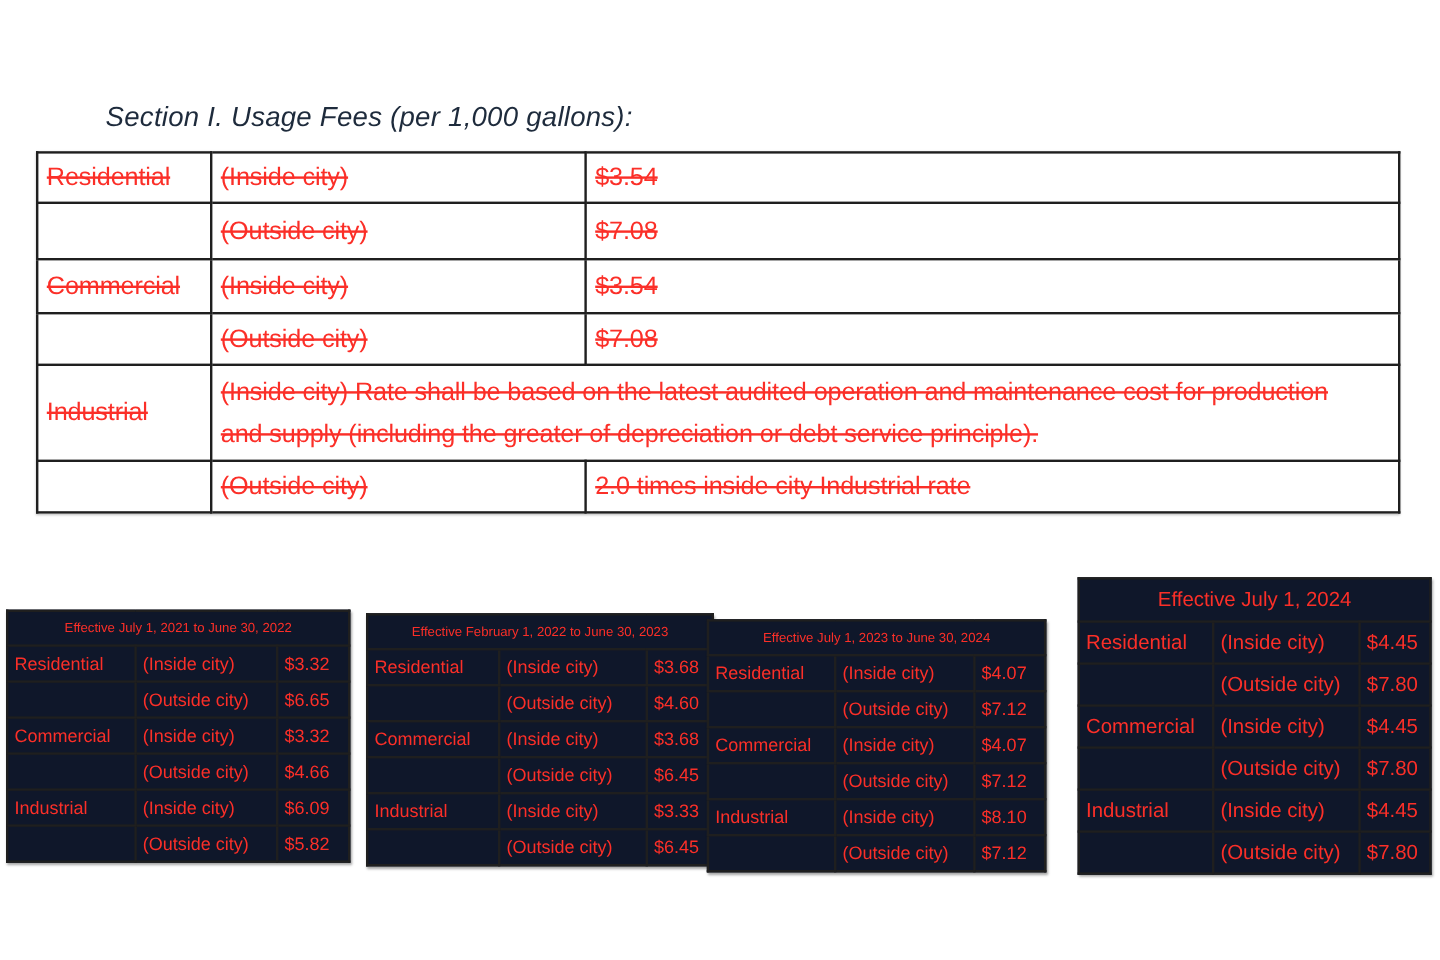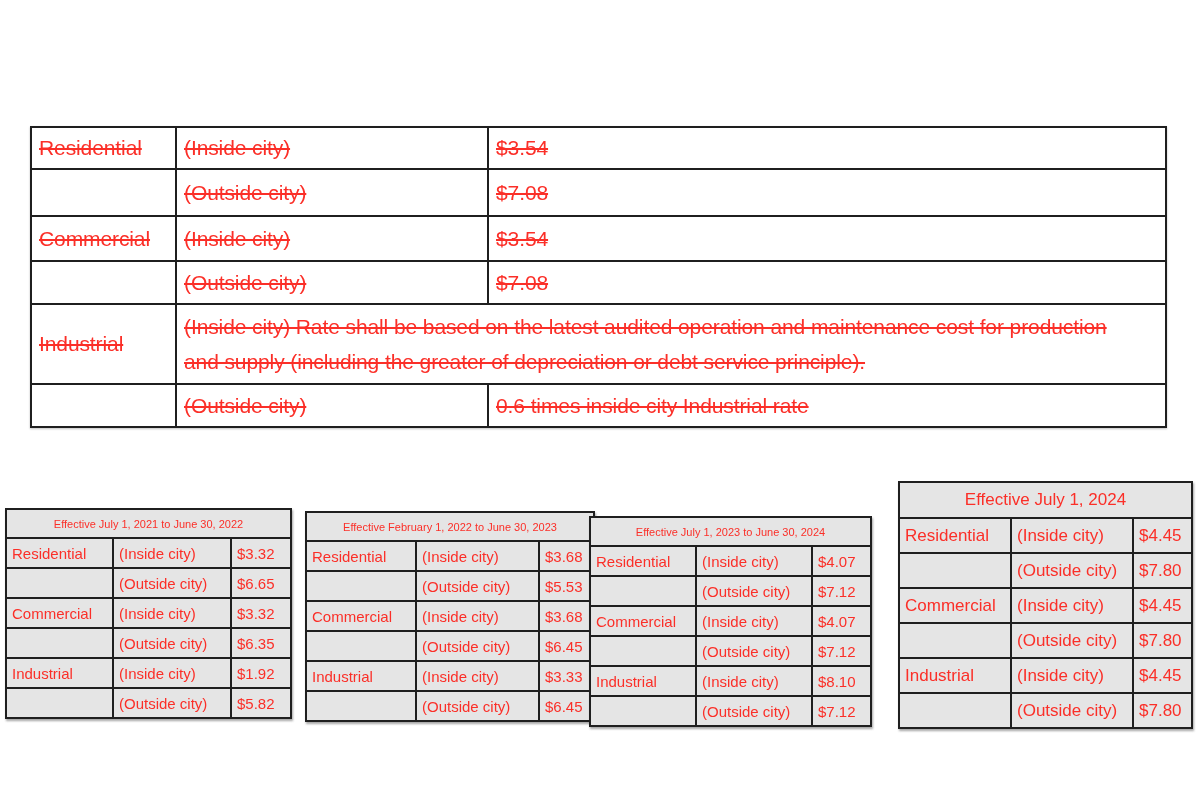--- a/index.html
+++ b/index.html
@@ -33,21 +33,21 @@
   }
   .main-table tr:nth-child(1) td{height:40px;}
   .main-table tr:nth-child(2) td{height:45px;}
   .main-table tr:nth-child(3) td{height:43px;}
   .main-table tr:nth-child(4) td{height:41px;}
   .main-table tr:nth-child(5) td{height:78px;}
   .main-table tr:nth-child(6) td{height:41px;}
   .main-table td[colspan]{line-height:35px;padding-right:50px;}
   
   .rate-table{
-    position:absolute;border-collapse:collapse;table-layout:fixed;background:#e5e5e5;
+    position:absolute;border-collapse:collapse;table-layout:fixed;background:#0f172a;
     box-shadow:1px 2px 2px rgba(60,60,60,.45);
   }
   .rate-table th,.rate-table td{
     border:2px solid var(--border,#1f1f1f);
     color:var(--red,#fb2f28);font-weight:normal;
     vertical-align:middle;overflow:hidden;
   }
   .rate-table th{text-align:center;padding:0 2px;white-space:nowrap;}
   .rate-table td{text-align:left;padding:0 2px 0 5px;white-space:nowrap;}
   .rt1{left:5px;top:508px;}
@@ -61,20 +61,21 @@
   .rt1 th,.rt2 th,.rt3 th{height:27px;font-size:11px;}
   .rt1 td,.rt2 td,.rt3 td{height:28px;font-size:15px;}
   .rt4 th{height:34px;font-size:17px;}
   .rt4 td{height:33px;font-size:17px;}
 </style>
 </head>
 <body>
 
 <div class="canvas" id="canvas">
 
+  <div class="doc-title">Section I. Usage Fees (per 1,000 gallons):</div>
 
   <table class="main-table" id="main-table">
     <colgroup>
         <col>
         <col>
         <col>
       </colgroup>
     <tbody>
         <tr>
           <td>Residential</td>
@@ -96,21 +97,21 @@
           <td>(Outside city)</td>
           <td>$7.08</td>
         </tr>
         <tr>
           <td>Industrial</td>
           <td colspan="2">(Inside city) Rate shall be based on the latest audited operation and maintenance cost for production and supply (including the greater of depreciation or debt service principle).</td>
         </tr>
         <tr>
           <td></td>
           <td>(Outside city)</td>
-          <td>0.6 times inside city Industrial rate</td>
+          <td>2.0 times inside city Industrial rate</td>
         </tr>
       </tbody>
   </table>
 
 <table class="rate-table rt1">
       <colgroup>
         <col>
         <col>
         <col>
       </colgroup>
@@ -131,26 +132,26 @@
           <td>$6.65</td>
         </tr>
         <tr>
           <td>Commercial</td>
           <td>(Inside city)</td>
           <td>$3.32</td>
         </tr>
         <tr>
           <td></td>
           <td>(Outside city)</td>
-          <td>$6.35</td>
-        </tr>
-        <tr>
-          <td>Industrial</td>
-          <td>(Inside city)</td>
-          <td>$1.92</td>
+          <td>$4.66</td>
+        </tr>
+        <tr>
+          <td>Industrial</td>
+          <td>(Inside city)</td>
+          <td>$6.09</td>
         </tr>
         <tr>
           <td></td>
           <td>(Outside city)</td>
           <td>$5.82</td>
         </tr>
       </tbody>
     </table>
     <table class="rate-table rt2">
       <colgroup>
@@ -165,21 +166,21 @@
       </thead>
       <tbody>
         <tr>
           <td>Residential</td>
           <td>(Inside city)</td>
           <td>$3.68</td>
         </tr>
         <tr>
           <td></td>
           <td>(Outside city)</td>
-          <td>$5.53</td>
+          <td>$4.60</td>
         </tr>
         <tr>
           <td>Commercial</td>
           <td>(Inside city)</td>
           <td>$3.68</td>
         </tr>
         <tr>
           <td></td>
           <td>(Outside city)</td>
           <td>$6.45</td>

